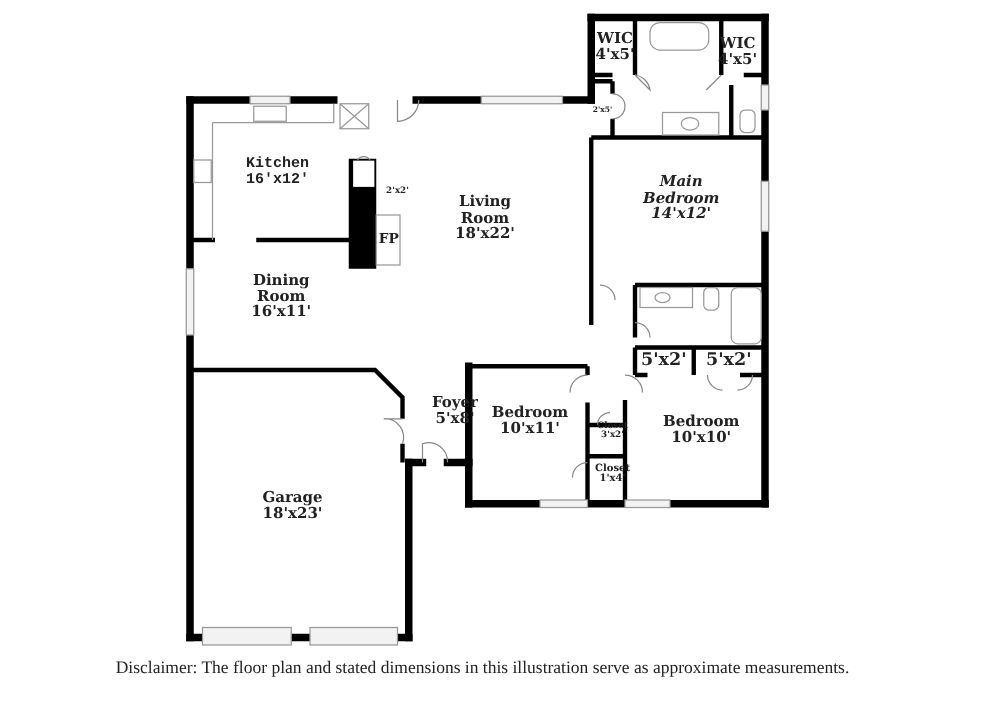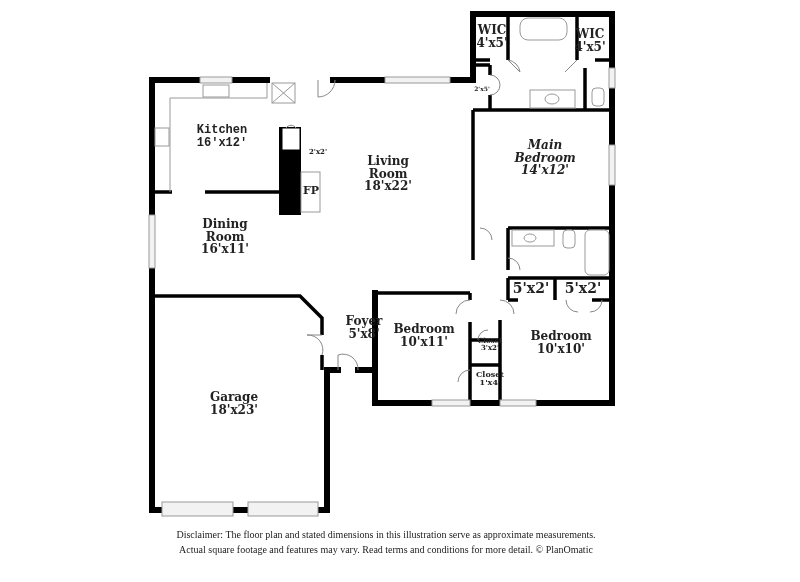--- a/index.html
+++ b/index.html
@@ -2,21 +2,21 @@
 <html><head>
 <meta charset="utf-8">
 <style>
   html, body { margin:0; padding:0; background:#ffffff; }
   body { width:800px; height:582px; position:relative; overflow:hidden; font-family:"DejaVu Serif", serif; }
   .plan { position:absolute; left:0; top:0; width:800px; height:582px; }
   .lbl { position:absolute; text-align:center; font-weight:bold; color:#222; font-family:"DejaVu Serif", serif; line-height:1.05; transform:translate(-50%,-50%); white-space:nowrap; }
   .lbl.md { font-size:12px; }
   .lbl.sm { font-size:14px; }
   .lbl.xs { font-size:7px; }
-  .disclaimer { position:absolute; left:0; width:772px; top:527px; text-align:center; font-family:"Liberation Serif", serif; font-size:10px; color:#222; line-height:15px; }
+  .disclaimer { position:absolute; left:0; width:772px; top:527px; text-align:center; font-family:"Liberation Serif", serif; font-size:14px; color:#222; line-height:15px; }
 </style>
 </head>
 <body>
 
 <svg class="plan" viewBox="0 0 800 582" width="800" height="582">
   <g fill="none" stroke="#000" stroke-width="6" stroke-linecap="square">
 
     <path d="M152,80 H200 M232,80 H267 M333,80 H385 M450,80 H473"></path>
     <path d="M152,80 V215 M152,268 V510"></path>
     <path d="M152,510 H162 M233,510 H248 M318,510 H327"></path>
@@ -147,14 +147,13 @@
   <div>1'x4'</div>
 </div>
 <div class="lbl xs" style="left:291px;top:152px;margin-left:27px;">2'x2'</div>
 <div class="lbl xs" style="left:482px;top:89px;font-size:6px;">2'x5'</div>
 <div class="lbl xs" style="left:311px;top:191px;font-size:11px;">FP</div>
 <div class="lbl sm" style="left:531px;top:288px;">5'x2'</div>
 <div class="lbl sm" style="left:583px;top:288px;">5'x2'</div>
 
 <div class="disclaimer">
   <div>Disclaimer: The floor plan and stated dimensions in this illustration serve as approximate measurements.</div>
-  <div>Actual square footage and features may vary. Read terms and conditions for more detail. © PlanOmatic</div>
 </div>
 
 </body></html>

